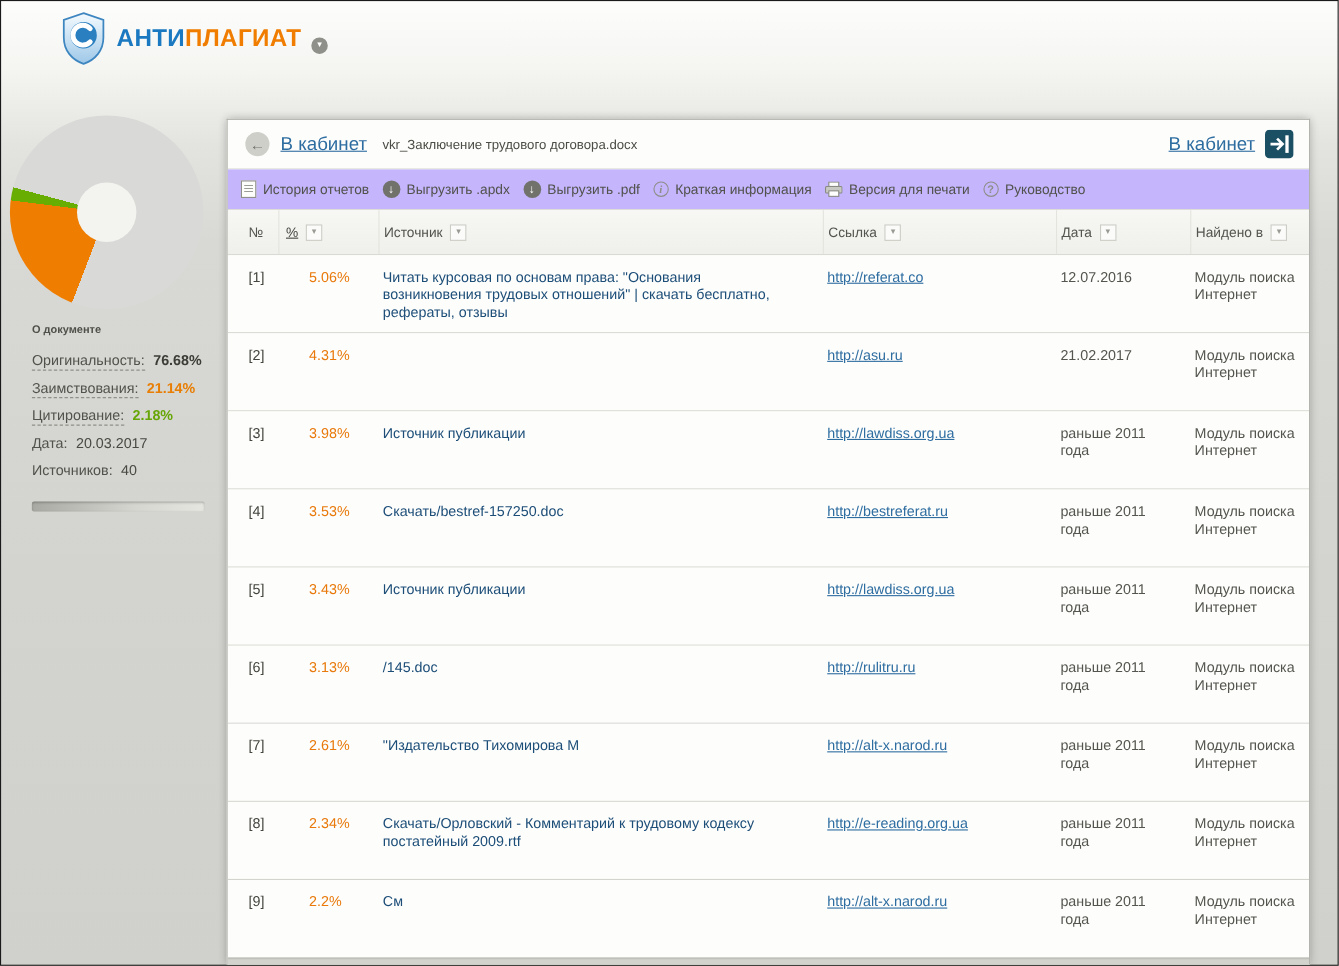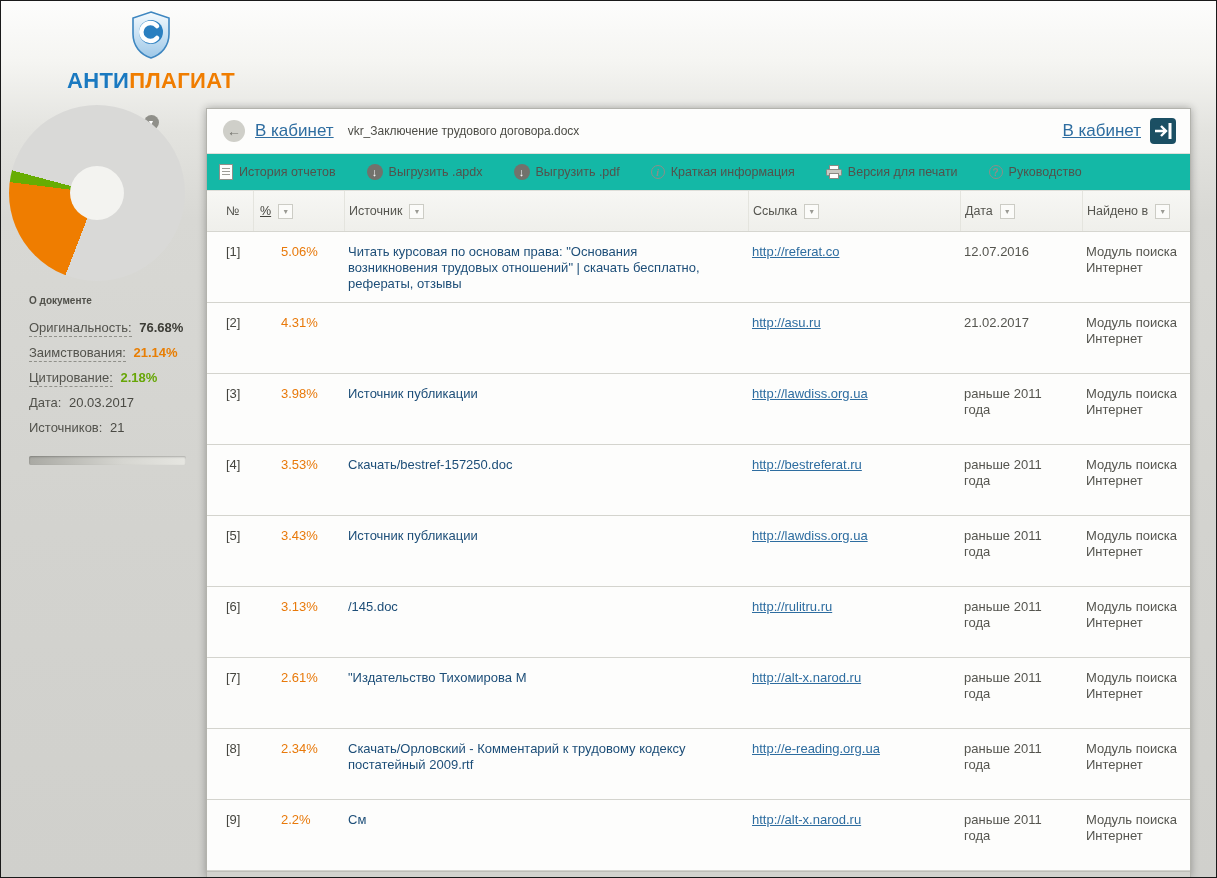--- a/index.html
+++ b/index.html
@@ -4,21 +4,21 @@
 <style>
   * { margin:0; padding:0; }
   body {
     width:1217px; height:878px; box-sizing:border-box;
     border:1px solid #1a1a1a;
     position:relative; overflow:hidden;
     font-family:"Liberation Sans","DejaVu Sans",sans-serif;
     background:linear-gradient(180deg,#fdfdfc 0%,#f5f5f2 7%,#e3e3df 15%,#d8d8d4 25%,#d3d3cf 60%,#d0d0cc 100%);
   }
   
-  .logo { position:absolute; left:66px; top:10px; display:flex; align-items:center; gap:9px;flex-direction:column; }
+  .logo { position:absolute; left:54px; top:10px; display:flex; align-items:center; gap:9px; }
   .brand { font-size:22px; font-weight:bold; letter-spacing:.3px; }
   .brand .b1 { color:#1a79c0; }
   .brand .b2 { color:#f07d00; }
   .caret-btn { width:15px; height:15px; border-radius:50%; background:#90908a; color:#fff;
     font-size:7px; display:flex; align-items:center; justify-content:center; margin-top:12px; cursor:pointer; }
   .caret-btn::after { content:"▼"; }
   
   .donut { position:absolute; left:8px; top:104px; width:176px; height:176px; border-radius:50%; }
   .donut::after { content:""; position:absolute; left:61px; top:61px; width:54px; height:54px;
     border-radius:50%; background:#f3f3f0; }
@@ -41,22 +41,22 @@
   .panel-header { height:44px; display:flex; align-items:center; padding:0 14px 0 16px;
     border-bottom:1px solid #e0e0db; }
   .back-btn { width:22px; height:22px; border-radius:50%; background:#cfcfc9; color:#73736d;
     display:flex; align-items:center; justify-content:center; font-size:14px; cursor:pointer; flex:none; }
   .back-btn::after { content:"←"; }
   .cab-link { font-size:17px; color:#2e6da0; text-decoration:underline; margin-left:10px; cursor:pointer; }
   .doc-title { font-size:12px; color:#4c4c46; margin-left:14px; white-space:nowrap; }
   .spacer { margin-left:auto; }
   .exit-btn { margin-left:9px; display:flex; cursor:pointer; }
   
-  .toolbar { height:36px; display:flex; align-items:center; padding:0 12px; gap:31px;
-    border-bottom:1px solid #deded9; font-size:12.5px; color:#52524c; background:#14b8a6; }
+  .toolbar { height:36px; display:flex; align-items:center; padding:0 12px; gap:12px;
+    border-bottom:1px solid #deded9; font-size:12.5px; color:#52524c; background:#c4b5fd; }
   .tool { display:flex; align-items:center; gap:6px; cursor:pointer; white-space:nowrap; }
   .ico { display:inline-flex; align-items:center; justify-content:center; flex:none; }
   .ico-doc { width:12px; height:14px; border:1px solid #90908a; background:#fdfdfc; position:relative; }
   .ico-doc::after { content:""; position:absolute; left:2px; right:2px; top:3px; height:8px;
     background:repeating-linear-gradient(to bottom,#9c9c96 0 1px,transparent 1px 3px); }
   .ico-dl { width:16px; height:16px; border-radius:50%; background:#72726c; color:#fff;
     font-size:11px; font-weight:bold; }
   .ico-dl::after { content:"↓"; line-height:1; }
   .ico-round { width:14px; height:14px; border-radius:50%; border:1px solid #8e8e88; color:#8e8e88;
     font-size:10px; font-weight:bold; box-sizing:border-box; }
@@ -123,21 +123,21 @@
   <div class="stat">
     <span class="stat-label u">Цитирование:</span>
     <span class="stat-value v-green">2.18%</span>
   </div>
   <div class="stat">
     <span class="stat-label">Дата:</span>
     <span class="stat-value v-plain">20.03.2017</span>
   </div>
   <div class="stat">
     <span class="stat-label">Источников:</span>
-    <span class="stat-value v-plain">21</span>
+    <span class="stat-value v-plain">40</span>
   </div>
 </div>
 <div class="sidebar-divider"></div>
 
 <div class="panel">
 
   <div class="panel-header">
     <span class="back-btn"></span>
     <a class="cab-link">В кабинет</a>
     <span class="doc-title">vkr_Заключение трудового договора.docx</span>

